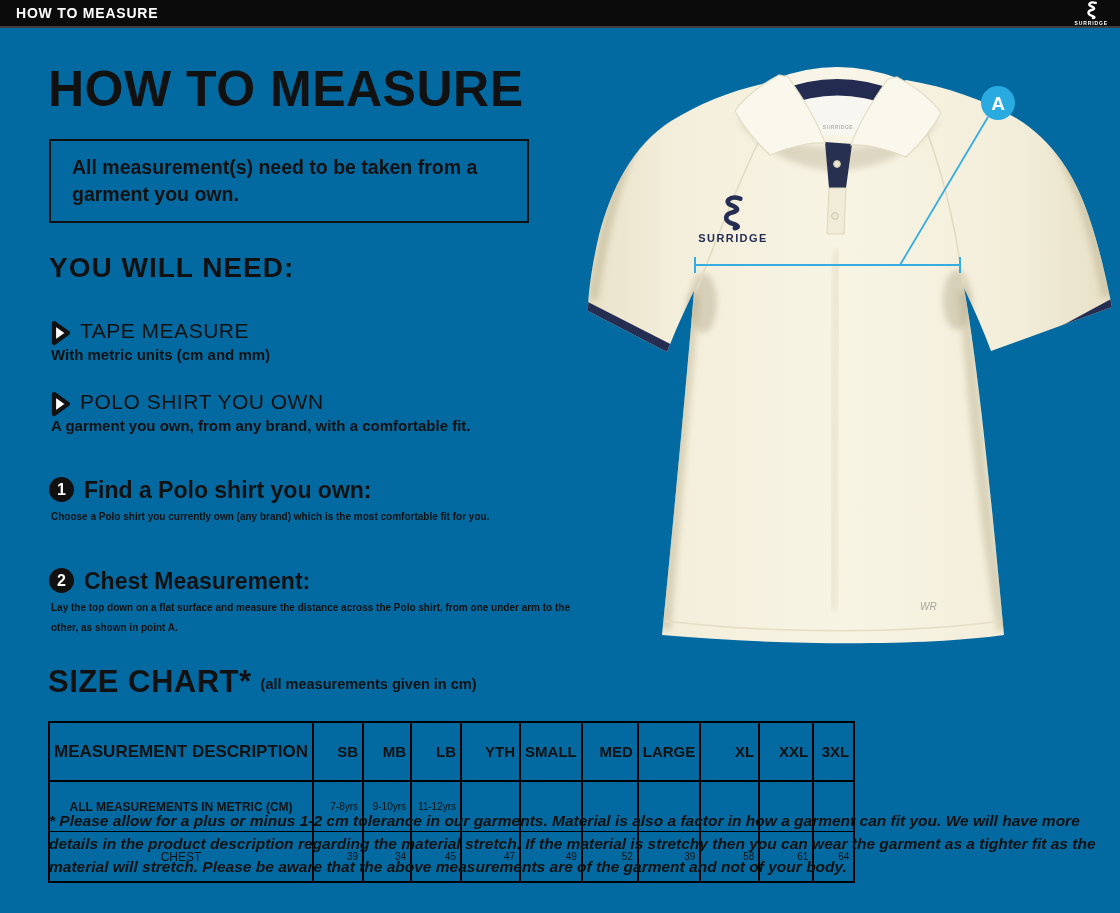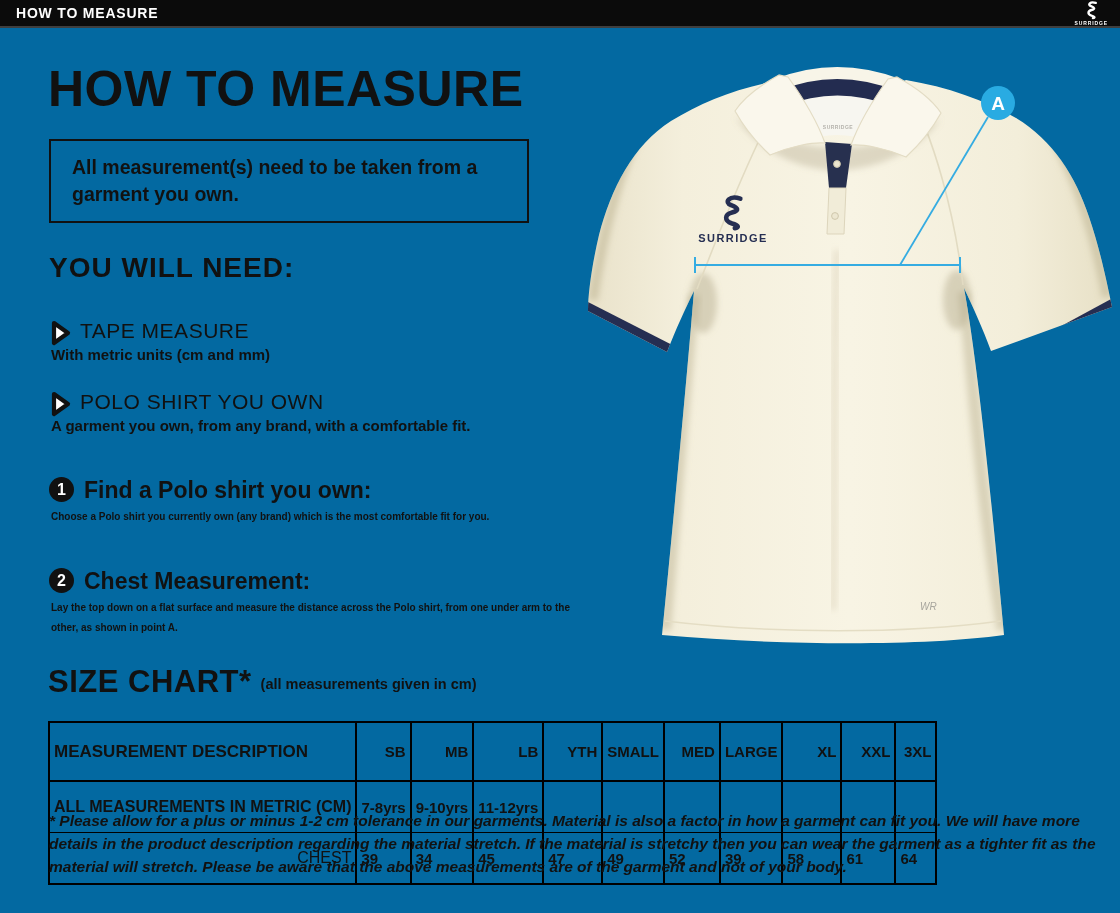--- a/index.html
+++ b/index.html
@@ -32,23 +32,23 @@
   .h3{position:absolute;left:48px;top:664px;font-size:31px;font-weight:800;letter-spacing:.5px;}
   .h3 .sub{font-size:14.5px;font-weight:700;letter-spacing:0;margin-left:9px;position:relative;top:-3px;}
 
   
   .chart{position:absolute;left:48px;top:721px;border-collapse:collapse;table-layout:fixed;}
   .chart th,.chart td{border:2px solid #000;padding:16px 4px;white-space:nowrap;overflow:hidden;}
   .chart th.desc{font-size:17px;font-weight:700;text-align:left;height:25px;}
   .chart th.size{font-size:15px;font-weight:700;text-align:right;}
   .chart tr.r2 td{height:17px;border-bottom-width:1px;}
   .chart tr.r3 td{height:17px;border-top-width:1px;}
-  .chart td.lbl{font-size:16px;text-align:right;border-radius:6px;}
+  .chart td.lbl{font-size:12px;text-align:center;border-radius:6px;}
   .chart tr.r2 td.lbl{font-weight:700;}
-  .chart td.val{font-size:15px;text-align:left;font-weight:700;}
+  .chart td.val{font-size:10px;text-align:right;font-weight:400;}
 
   .footnote{position:absolute;left:49px;top:809px;width:1066px;font-size:15.5px;font-weight:700;
             font-style:italic;line-height:23px;}
 
   
   .figure{position:absolute;left:575px;top:45px;width:545px;height:625px;}
 </style>
 </head>
 <body>
 

